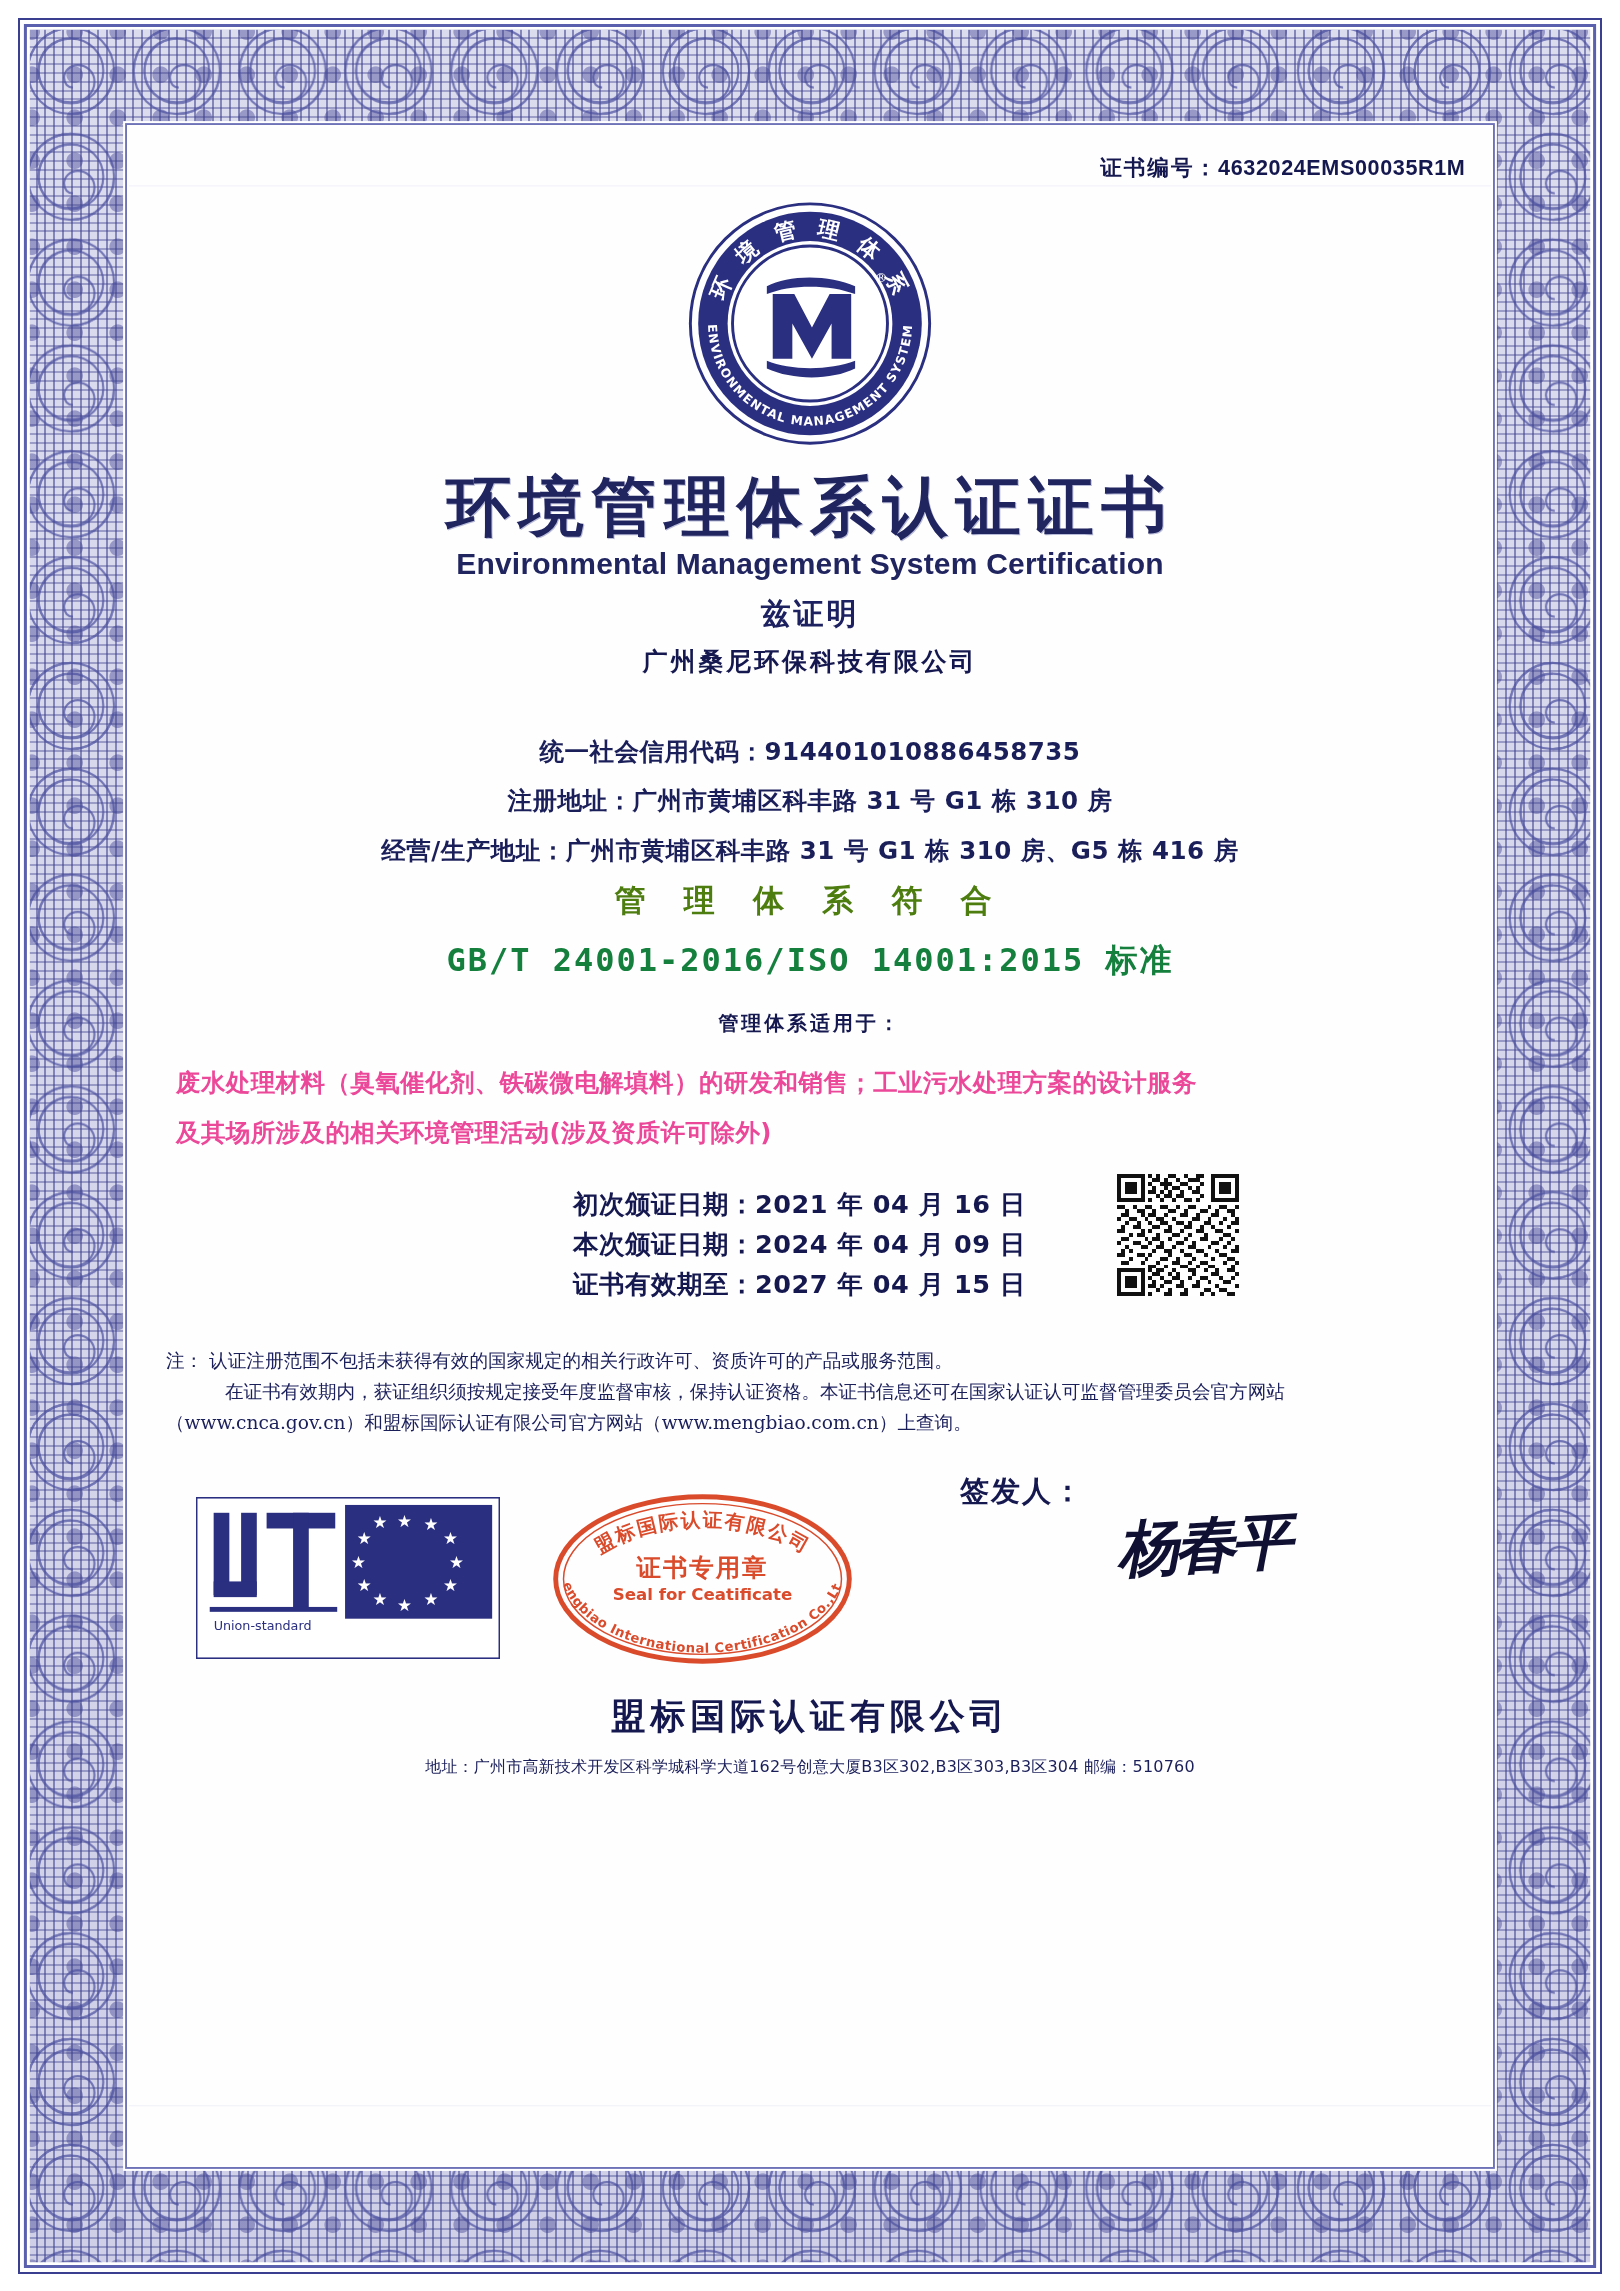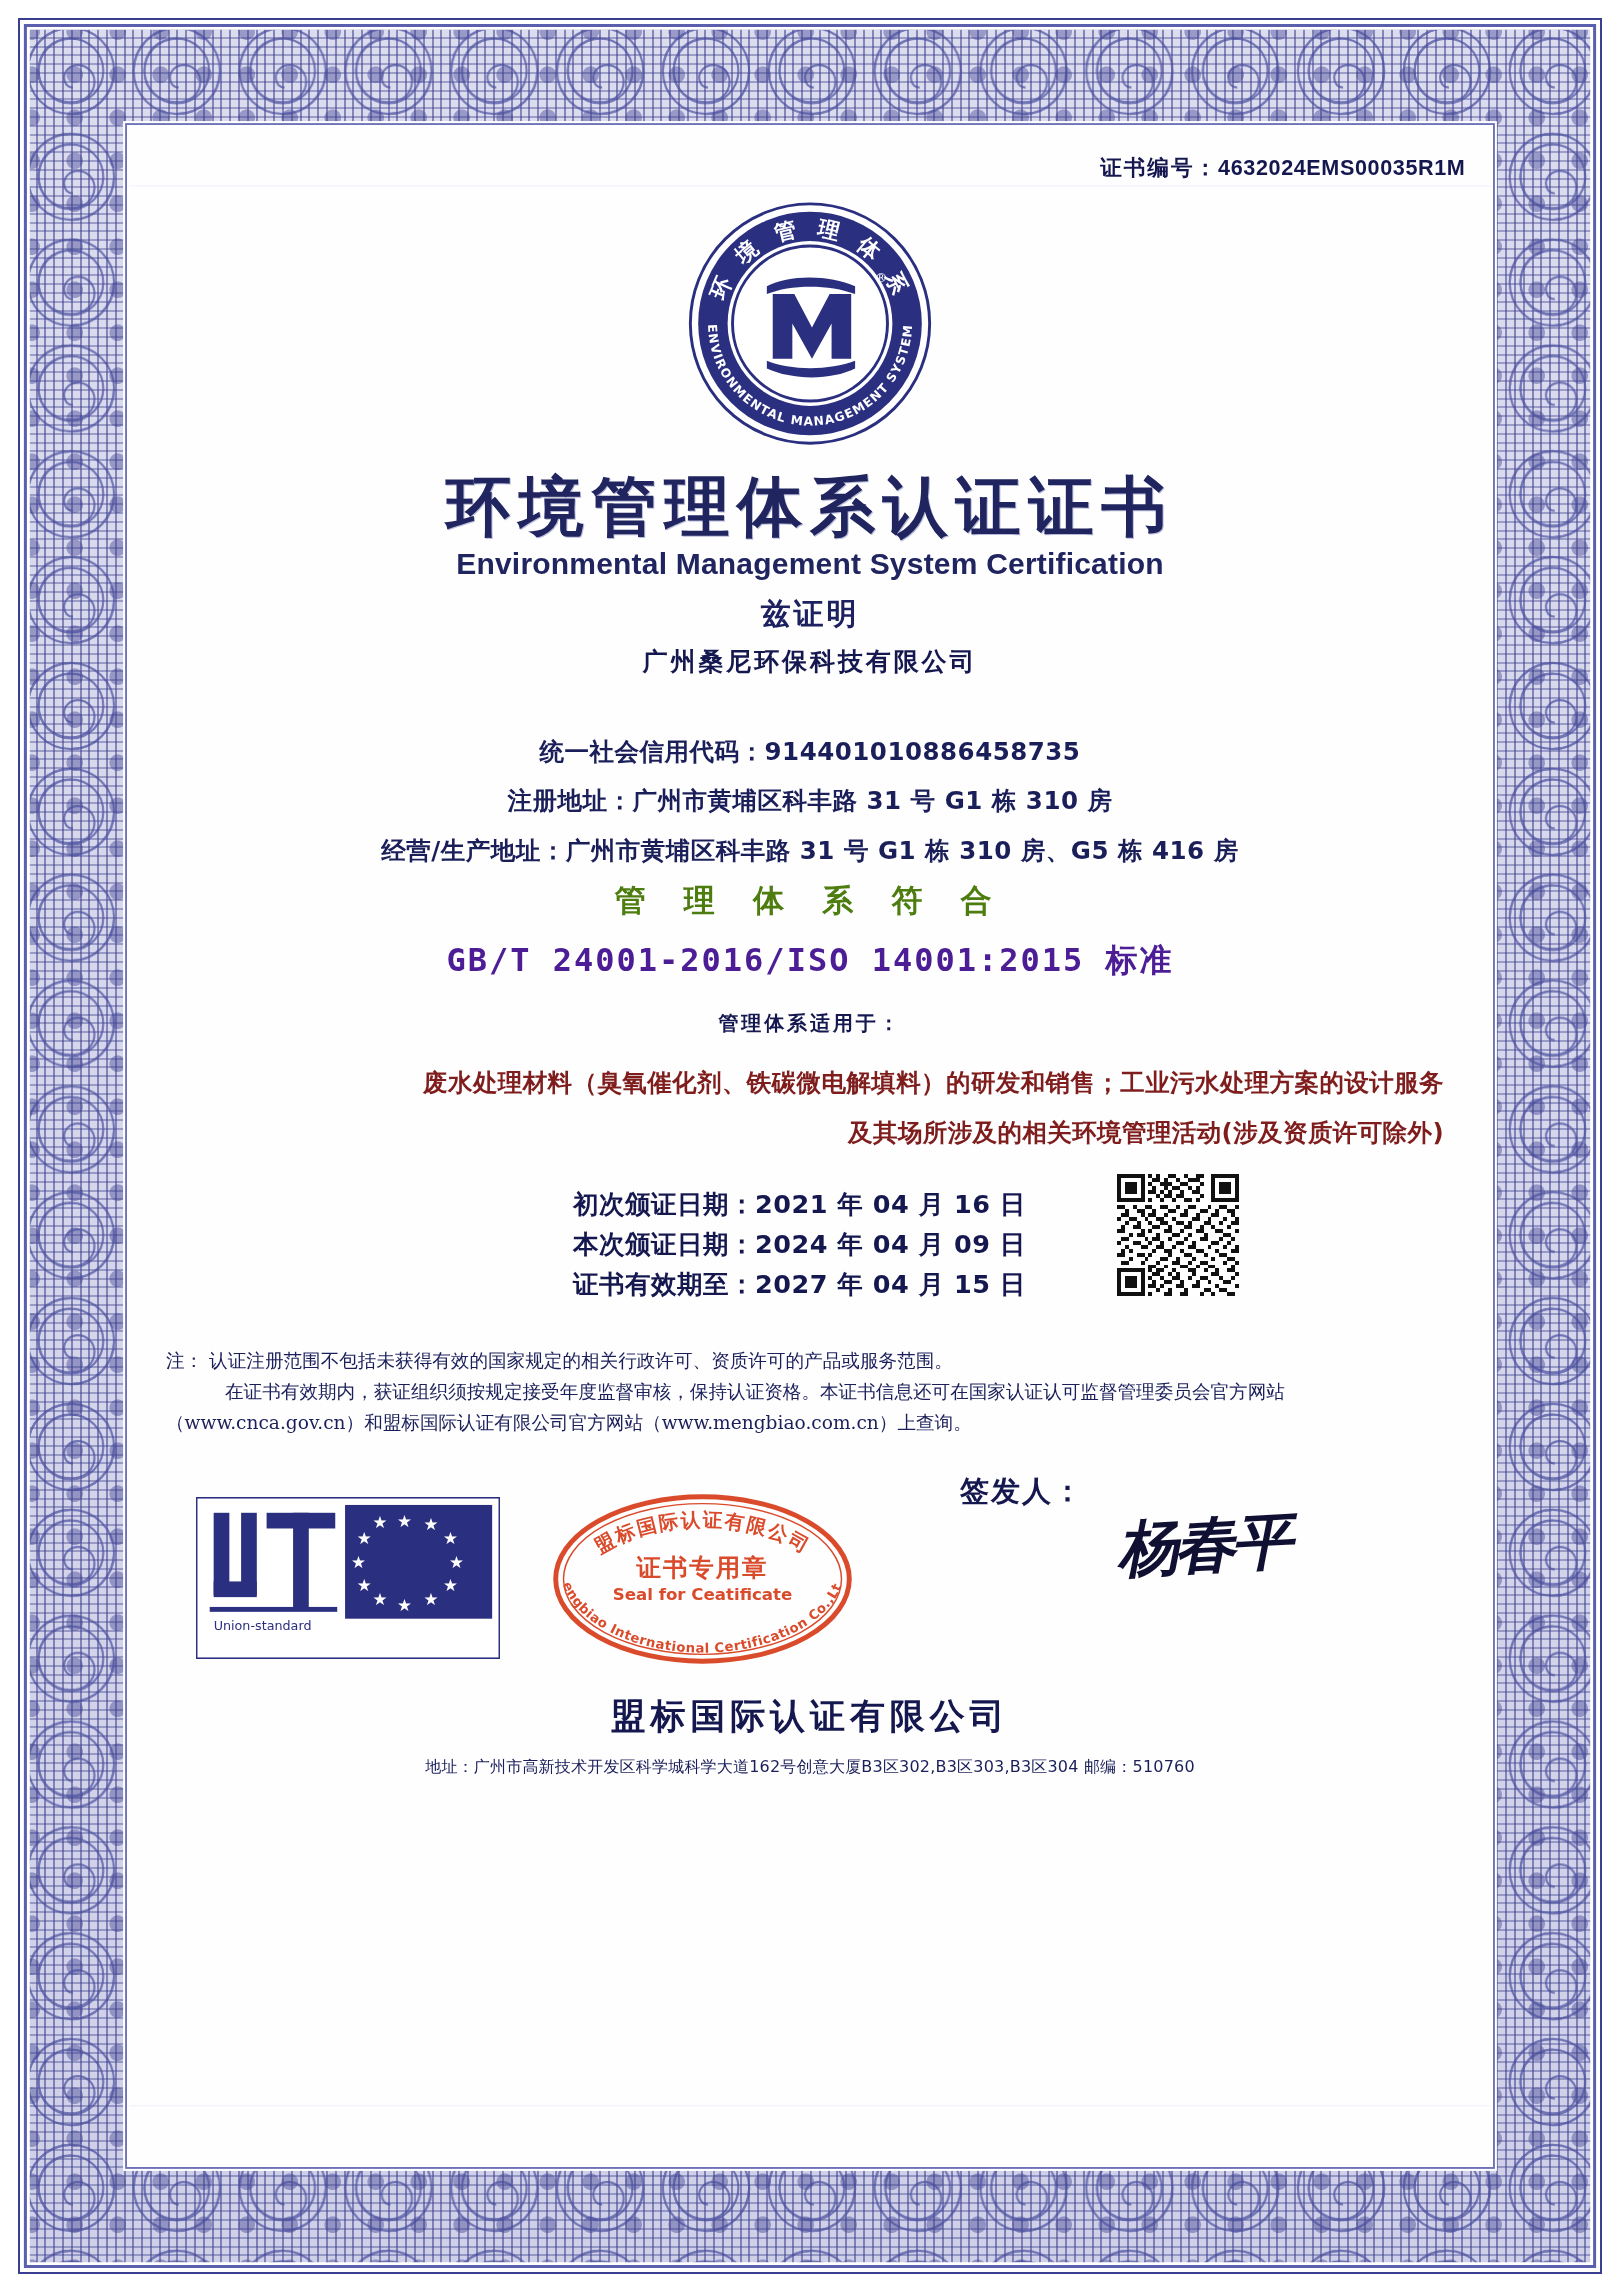--- a/index.html
+++ b/index.html
@@ -189,42 +189,42 @@
     font-family: "DejaVu Sans", sans-serif;
   }
   .standard {
     position: absolute;
     left: 0; right: 0;
     top: 804px;
     text-align: center;
     font-size: 32px;
     font-weight: bold;
     letter-spacing: 2px;
-    color: #4c1d95;
+    color: #15803d;
     font-family: "DejaVu Sans Mono", monospace;
   }
 
   .scope-title {
     position: absolute;
     left: 0; right: 0;
     top: 875px;
     text-align: center;
     font-size: 20px;
     font-weight: bold;
     letter-spacing: 2.9px;
     color: #15184f;
     font-family: Liberation Mono, monospace;
   }
   .scope-line {
     position: absolute;
     left: 39px; right: 39px;
-    text-align: right;
+    text-align: left;
     font-size: 24.5px;
     font-weight: bold;
-    color: #7f1d1d;
+    color: #ec4899;
     font-family: "DejaVu Sans", sans-serif;
     letter-spacing: 0.4px;
   }
   .scope-line.s1 { top: 931px; }
   .scope-line.s2 { top: 981px; }
 
   
   .dates {
     position: absolute;
     left: 436px;

